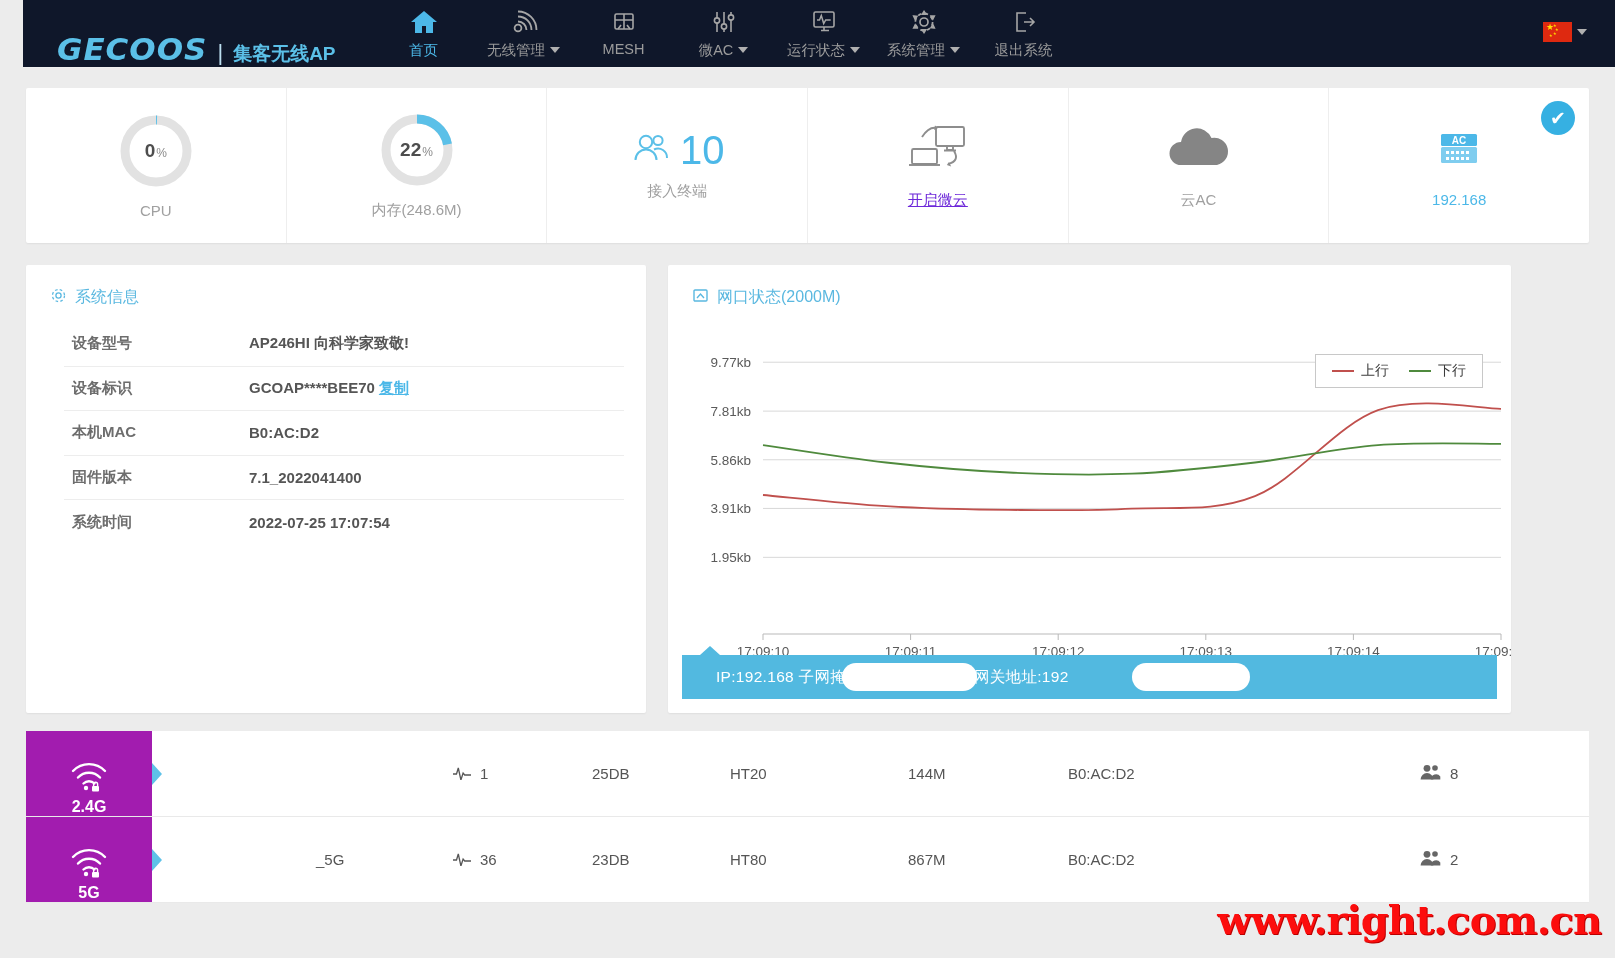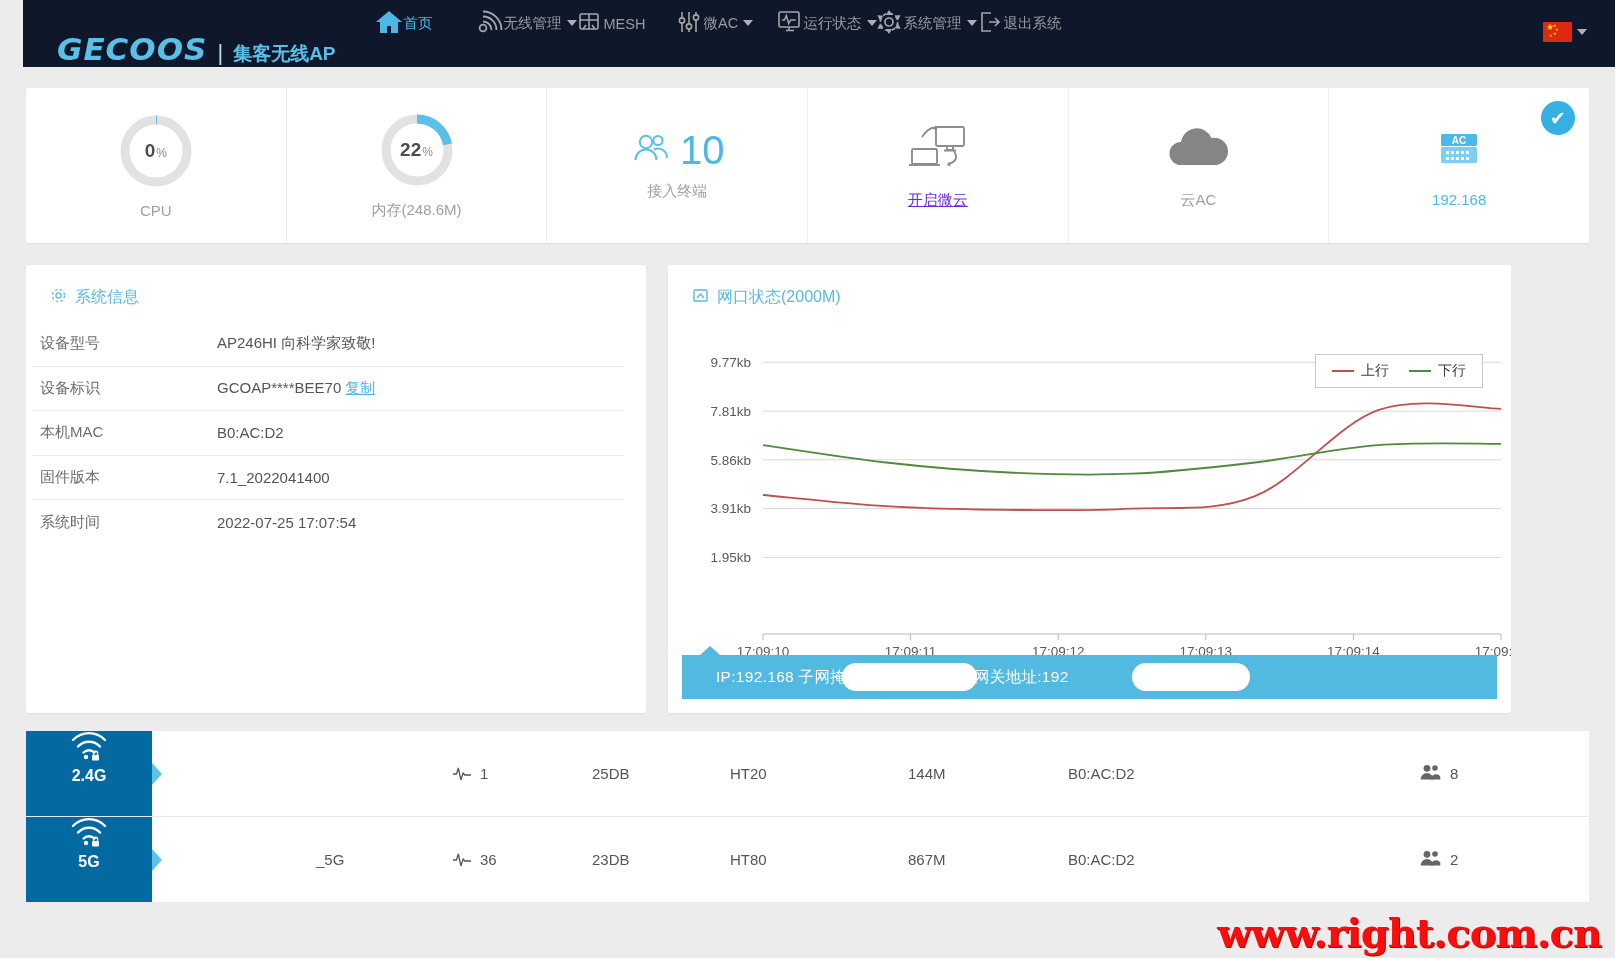--- a/index.html
+++ b/index.html
@@ -22,21 +22,21 @@
   .brand-gecoos {
     font-size: 31px; font-weight: bold; letter-spacing: 1px;
     color: #5bc0e8; font-style: italic;
     font-family: "DejaVu Sans", sans-serif;
   }
   .brand-sep { color: #bcdff0; font-size: 22px; margin: 0 10px; }
   .brand-cn { font-size: 19px; color: #5bc0e8; font-weight: bold; }
 
   .navitems { display: flex; align-items: flex-start; margin-left: 38px; height: 68px; padding-top: 7px;}
   .navitem {
-    width: 100px; display: flex; flex-direction: row;
+    width: 100px; display: flex; flex-direction: column;
     align-items: center; cursor: pointer; color: #9b9b9b;
   }
   .navitem .ico { height: 32px; display: flex; align-items: center; justify-content: center; }
   .navitem .lbl { font-size: 14.5px; margin-top: 3px; white-space: nowrap; }
   .navitem.active { color: #4cb8e8; }
   .navitem.active .lbl { color: #4cb8e8; }
   .caret {
     display:inline-block; width:0; height:0; margin-left:5px;
     border-left:5px solid transparent; border-right:5px solid transparent;
     border-top:6px solid #b0b0b0; vertical-align: 2px;
@@ -94,21 +94,21 @@
   .mid { display: flex; margin: 22px 26px 0 26px; gap: 22px; }
   .panel { background: #fff; border-radius: 2px; box-shadow: 0 1px 2px rgba(0,0,0,0.06); }
   .panel-title {
     display: flex; align-items: center; gap: 8px;
     color: #5ab8e0; font-size: 16px;
     padding: 22px 0 0 24px;
   }
   .sysinfo { width: 620px; height: 448px; }
   .netpanel { width: 843px; height: 448px; position: relative; overflow: hidden;}
 
-  .rows { padding: 14px 22px 0 6px; }
+  .rows { padding: 14px 22px 0 38px; font-weight: bold; }
   .row {
     display: flex; height: 44.5px; align-items: center;
     border-bottom: 1px solid #ededed; font-size: 15px;
   }
   .row:last-child { border-bottom: none; }
   .row .k { width: 185px; color: #6d6d6d; padding-left: 8px; }
   .row .v { color: #555; }
   .row .v .copy { color: #4cb8e8; text-decoration: underline; cursor: pointer; margin-left: 4px; }
   .row .v.green { color: #63b963; }
 
@@ -135,41 +135,41 @@
   }
   .redact { position: absolute; background: #fff; border-radius: 14px; }
 
   
   .ssidlist { margin: 18px 26px 0 26px; }
   .ssidrow {
     display: flex; height: 86px; background: #fff; align-items: stretch;
     border-bottom: 1px solid #e9e9e9;
   }
   .band {
-    width: 126px; background: #0369a1; color: #fff;
-    display: flex; flex-direction: column; align-items: center; justify-content: flex-start;
+    width: 126px; background: #a21caf; color: #fff;
+    display: flex; flex-direction: column; align-items: center; justify-content: flex-end;
     position: relative; flex: 0 0 126px;
   }
   .band:after {
     content:""; position: absolute; right: -10px; top: 50%; transform: translateY(-50%);
     border-top: 11px solid transparent; border-bottom: 11px solid transparent;
     border-left: 10px solid #5ec2e8;
   }
   .band .bname { font-size: 16px; font-weight: bold; margin-top: 2px; }
   .ssidcells { flex: 1; display: flex; align-items: center; font-size: 15px; color: #555; }
   .c-ssid { width: 300px; padding-left: 26px; position: relative;}
   .c-chan { width: 140px; display:flex; align-items:center; gap: 8px; }
   .c-db   { width: 138px; }
   .c-ht   { width: 178px; }
   .c-rate { width: 160px; }
   .c-mac  { flex: 1; }
   .c-users{ width: 170px; display: flex; align-items: center; gap: 9px; justify-content: flex-start; }
 
   .watermark {
-    position: absolute; right: 14px; bottom: 2px;
+    position: absolute; right: 14px; bottom: 15px;
     color: #fc0d0d; font-size: 40px; font-weight: bold;
     font-family: "DejaVu Serif", serif; letter-spacing: -1px;
     text-shadow: 1px 1px 0 #b00;
   }
 </style>
 </head>
 <body>
 
 <div class="topnav">
   <div class="brand">

